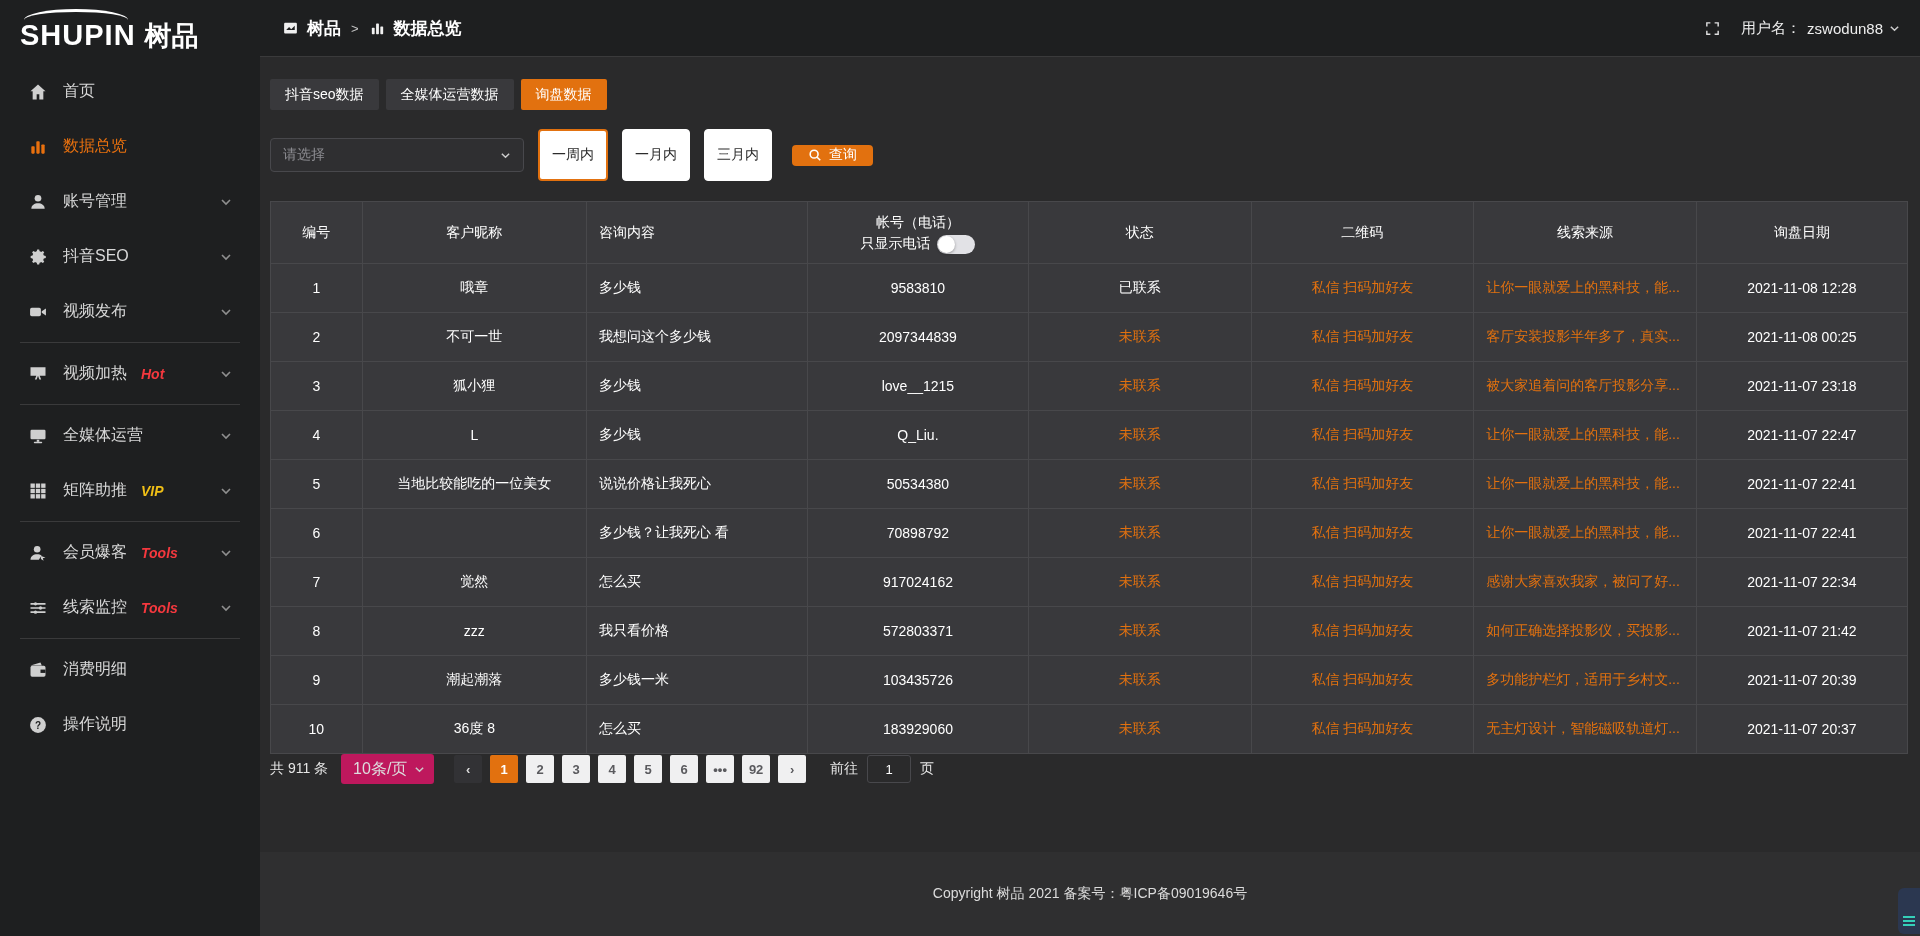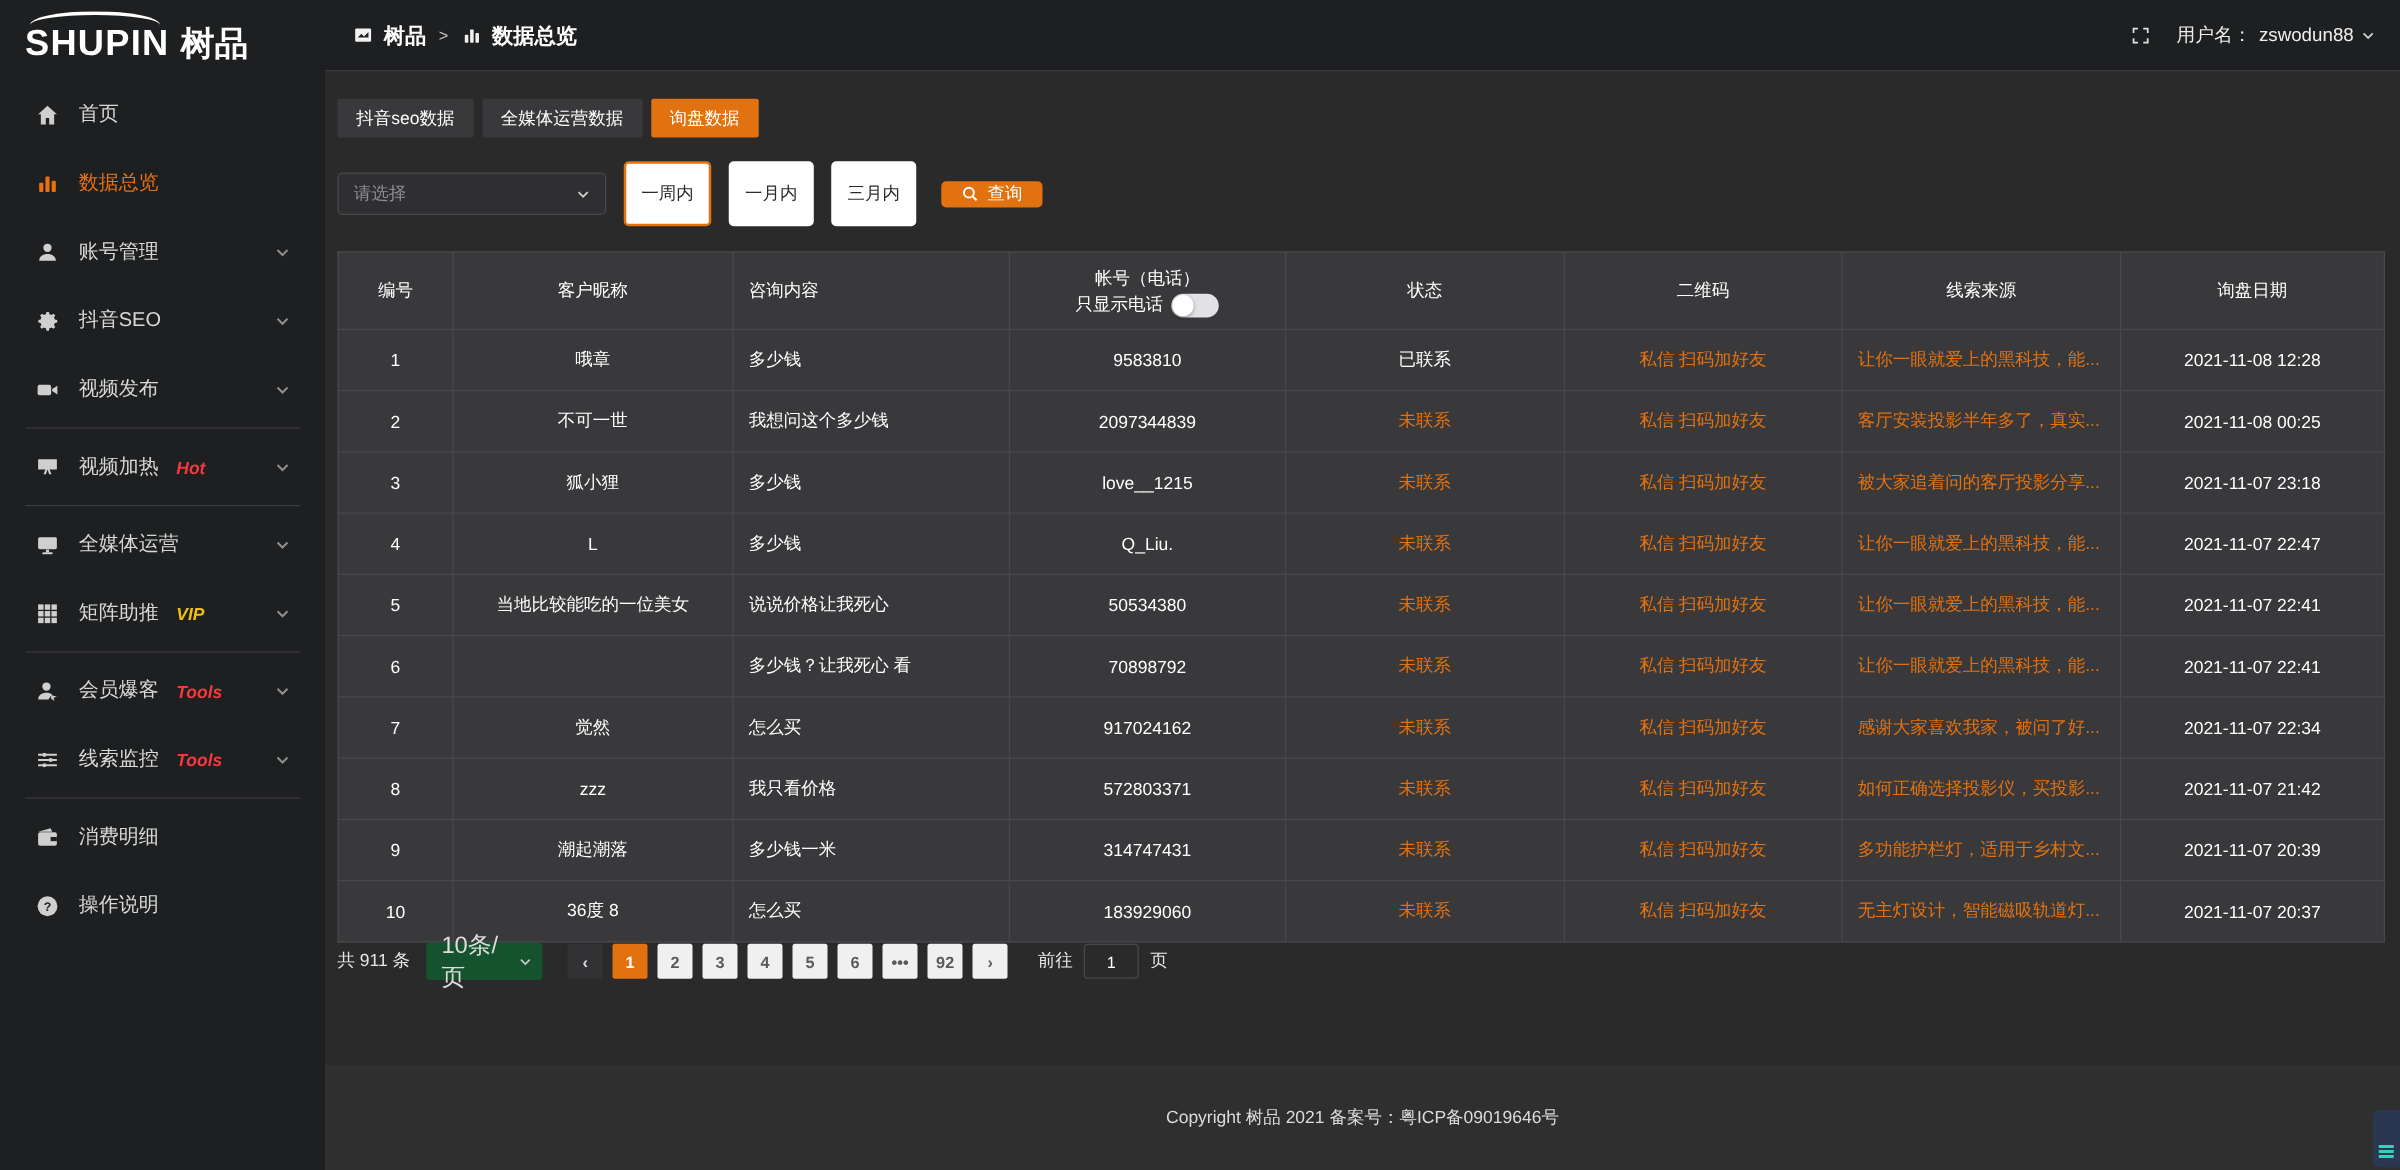--- a/index.html
+++ b/index.html
@@ -49,21 +49,21 @@
   .chev-sm svg { width:100%; height:100%; display:block; }
 
   .content { flex:1; padding:0 12px 0 10px; display:flex; flex-direction:column; }
 
   .tabs { display:flex; gap:7px; margin-top:22px; }
   .tab { background:#39393c; border:none; color:#fff; font-size:14px; padding:0 15px;
     height:31px; border-radius:2px; cursor:pointer; font-family:inherit; }
   .tab.active { background:#e2710f; }
 
   .filterbar { display:flex; align-items:center; margin-top:19px; }
-  .sel { width:215px; height:34px; background:#2f2f31; border:1px solid #48484c; border-radius:4px;
+  .sel { width:254px; height:34px; background:#2f2f31; border:1px solid #48484c; border-radius:4px;
     display:flex; align-items:center; justify-content:space-between; padding:0 12px;
     color:#8c8c91; font-size:14px; cursor:pointer; }
   .period { height:52px; background:#fff; color:#2b2b2b; border:1px solid #fff; border-radius:4px;
     font-size:14px; padding:0 12px; margin-left:14px; cursor:pointer; font-family:inherit; }
   .period.active { border:2px solid #e2710f; }
   .search-btn { height:21px; background:#e2710f; color:#fff; border:none; border-radius:4px;
     font-size:14px; padding:0 16px; margin-left:20px; display:inline-flex; align-items:center;
     gap:7px; cursor:pointer; font-family:inherit; }
   .search-ico { width:14px; height:14px; }
   .search-ico svg { width:100%; height:100%; display:block; }
@@ -81,23 +81,23 @@
   .switch { width:38px; height:19px; border-radius:10px; background:#e2e2e6; position:relative;
     display:inline-block; cursor:pointer; flex-shrink:0; }
   .switch::after { content:''; position:absolute; left:1px; top:1px; width:17px; height:17px;
     border-radius:50%; background:#fff; box-shadow:0 1px 3px rgba(0,0,0,.35); }
   .link { color:#e2710f; cursor:pointer; }
   .status.pending { color:#e2710f; }
   .status.contacted { color:#fff; }
 
   
   .pagebar { display:flex; align-items:center; font-size:14px; color:#e6e6e6; }
-  .psel { width:93px; height:30px; background:#14532d; border-radius:3px; display:flex;
+  .psel { width:93px; height:30px; background:#be185d; border-radius:3px; display:flex;
     align-items:center; justify-content:space-between; padding:0 9px 0 12px; margin:0 16px 0 13px;
-    cursor:pointer; font-size:19px; color:#ddd; }
+    cursor:pointer; font-size:16px; color:#ddd; }
   .pg { min-width:28px; height:28px; border:none; border-radius:2px; background:#f0f0f1;
     color:#5a5a5e; font-size:13px; font-weight:bold; margin:0 4px; cursor:pointer; font-family:inherit; }
   .pg.active { background:#e2710f; color:#fff; }
   .pg.prev { background:#323235; color:#dcdcdc; }
   .goto { display:flex; align-items:center; gap:9px; margin-left:20px; }
   .goto input { width:44px; height:28px; background:#2a2a2b; border:1px solid #48484c;
     border-radius:3px; color:#fff; text-align:center; font-size:13px; font-family:inherit; }
 
   .footer { height:84px; background:#2f2f30; display:flex; align-items:center; justify-content:center;
     font-size:14px; color:#dcdcdc; flex-shrink:0; }
@@ -487,21 +487,21 @@
               <td>572803371</td>
               <td><span class="status pending">未联系</span></td>
               <td><span class="link">私信 扫码加好友</span></td>
               <td class="al"><span class="link">如何正确选择投影仪，买投影...</span></td>
               <td>2021-11-07 21:42</td>
             </tr>
               <tr>
               <td>9</td>
               <td>潮起潮落</td>
               <td class="al">多少钱一米</td>
-              <td>314747431</td>
+              <td>103435726</td>
               <td><span class="status pending">未联系</span></td>
               <td><span class="link">私信 扫码加好友</span></td>
               <td class="al"><span class="link">多功能护栏灯，适用于乡村文...</span></td>
               <td>2021-11-07 20:39</td>
             </tr>
               <tr>
               <td>10</td>
               <td>36度 8</td>
               <td class="al">怎么买</td>
               <td>183929060</td>

